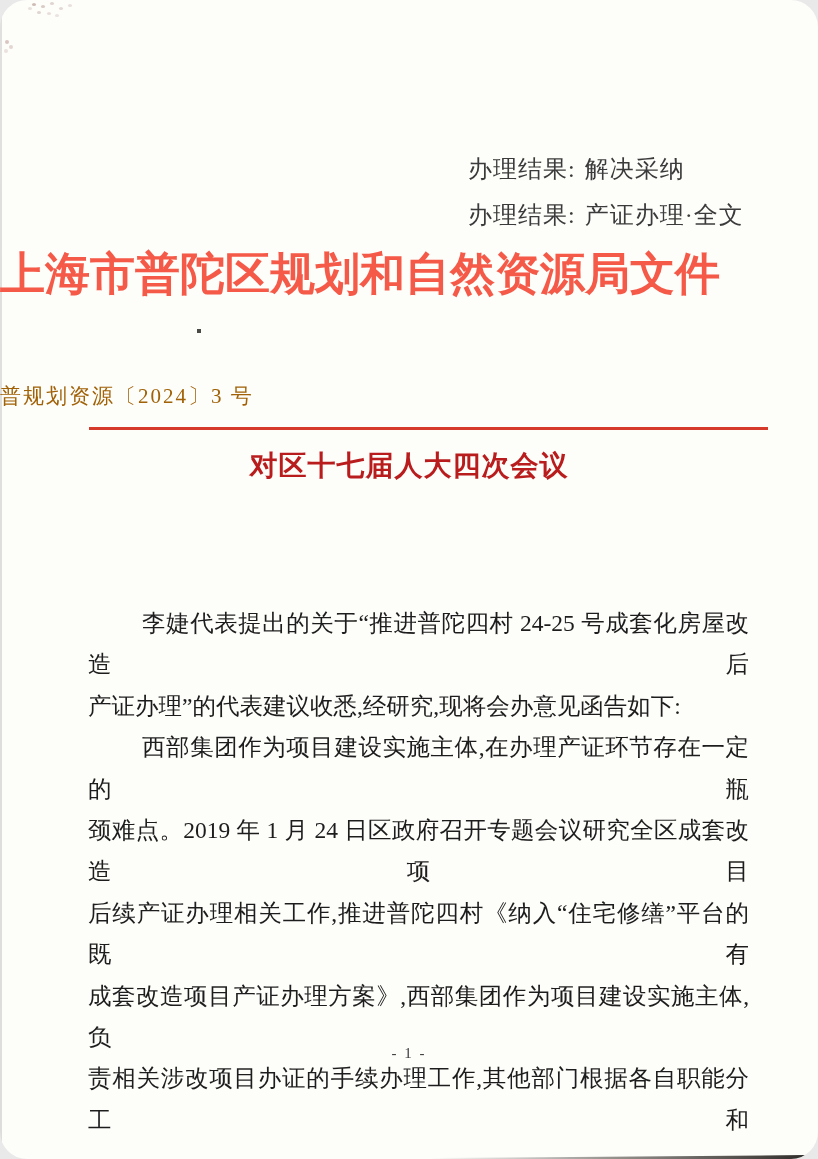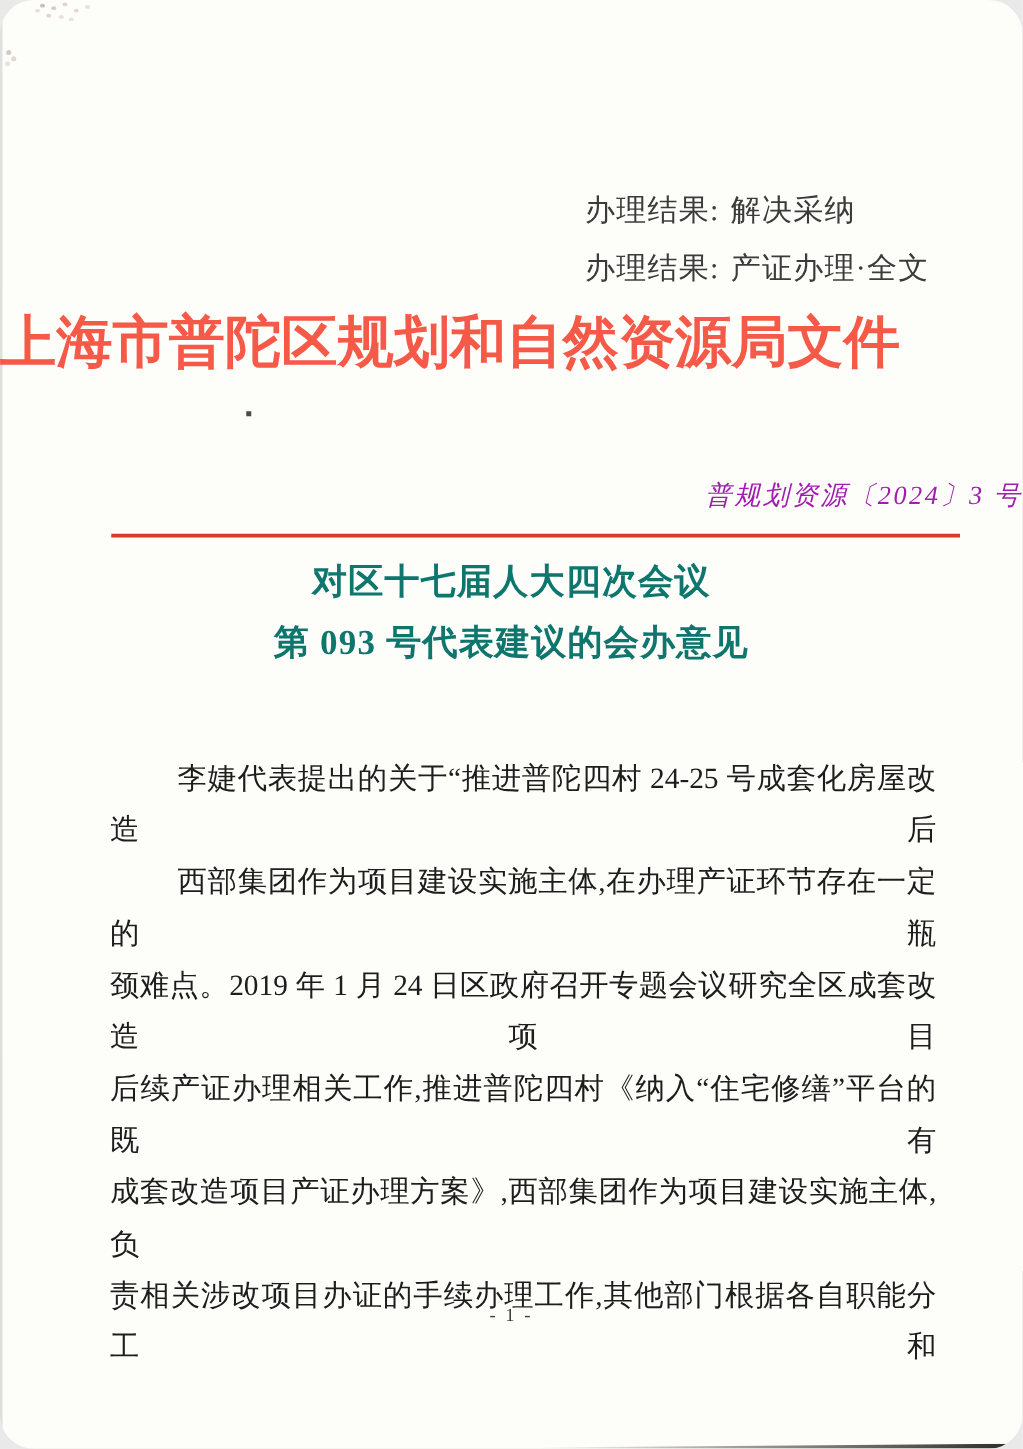--- a/index.html
+++ b/index.html
@@ -54,32 +54,32 @@
   .masthead {
     position:absolute; left:0; top:244px; width:100%;
     margin:0; 
     font-size:45px; font-weight:700; letter-spacing:0px;
     white-space:nowrap;
   }
 
   
   .doc-number {
     position:absolute; left:0; top:382px; width:100%;
-    text-align:right; font-size:21px; color:#a21caf; letter-spacing:2px;font-style:italic;
+    text-align:left; font-size:21px; color:#a16207; letter-spacing:2px;
   }
 
   
   .red-rule {
     position:absolute; left:89px; top:427px; width:679px; height:3px;
   }
 
   
   .doc-title {
     position:absolute; left:0; top:441px; width:100%;
-    text-align:center; font-weight:700; color:#0f766e;
+    text-align:center; font-weight:700; color:#b91c1c;
     font-size:28px;
     font-family:Liberation Serif, serif;
   }
   .doc-title-line { height:49px; line-height:49px; letter-spacing:1px; }
 
   
   .body-text {
     position:absolute; left:88px; top:603px; width:661px;
     font-size:23.5px; line-height:41.4px; color:#1d1d1d;
   }
@@ -113,25 +113,25 @@
     </div>
 
   <h1 class="masthead" style="color: rgb(245, 90, 73);">上海市普陀区规划和自然资源局文件</h1>
 
   <div class="doc-number">普规划资源〔2024〕3 号</div>
 
   <div class="red-rule" style="background-color: rgb(214, 58, 43);"></div>
 
   <div class="doc-title">
       <div class="doc-title-line">对区十七届人大四次会议</div>
-      <div class="doc-title-line">第 093 号代表建议的会办意见</div>
     </div>
 
   <div class="body-text">
       <p class="body-line indent fill">李婕代表提出的关于“推进普陀四村 24-25 号成套化房屋改造后</p>
+      <p class="body-line">产证办理”的代表建议收悉,经研究,现将会办意见函告如下:</p>
       <p class="body-line indent fill">西部集团作为项目建设实施主体,在办理产证环节存在一定的瓶</p>
       <p class="body-line fill">颈难点。2019 年 1 月 24 日区政府召开专题会议研究全区成套改造项目</p>
       <p class="body-line fill">后续产证办理相关工作,推进普陀四村《纳入“住宅修缮”平台的既有</p>
       <p class="body-line fill">成套改造项目产证办理方案》,西部集团作为项目建设实施主体,负</p>
       <p class="body-line fill">责相关涉改项目办证的手续办理工作,其他部门根据各自职能分工和</p>
     </div>
 
   <div class="footer-pagenum">- 1 -</div>
 
   <div class="bottom-edge"></div>

